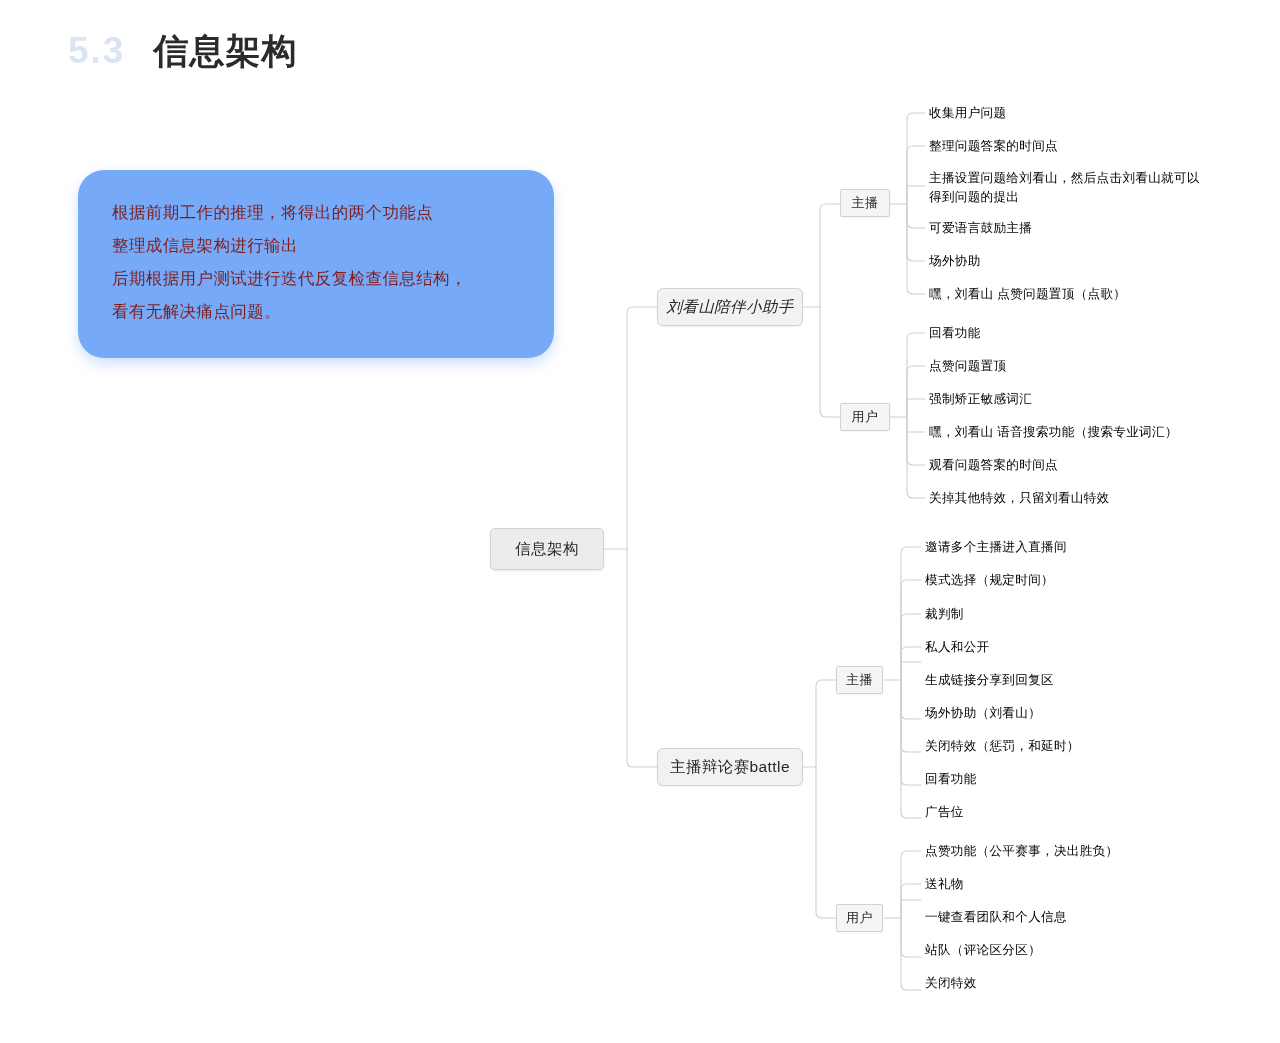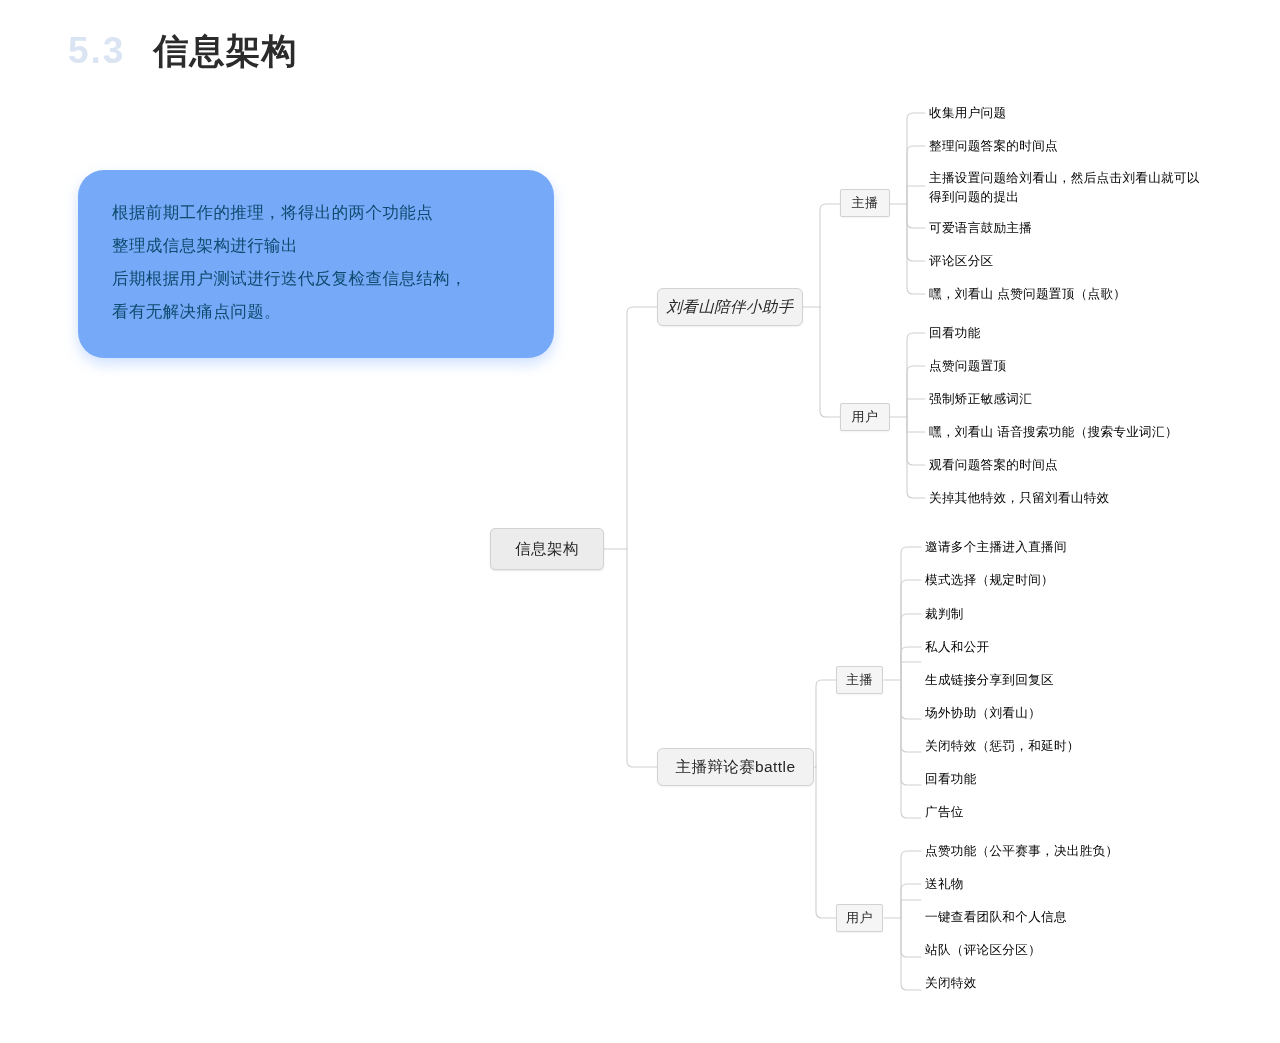--- a/index.html
+++ b/index.html
@@ -43,21 +43,21 @@
     top: 170px;
     width: 476px;
     padding: 26px 34px 30px 34px;
     background: #76aaf8;
     border-radius: 26px;
     box-shadow: 0 6px 14px rgba(118,170,248,0.35);
   }
   #callout .line {
     font-size: 16.5px;
     line-height: 33px;
-    color: #0c4a6e;
+    color: #7f1d1d;
     letter-spacing: 0.4px;
     white-space: nowrap;
   }
 
   
   #mindmap {
     position: absolute;
     left: 0; top: 0;
     width: 1280px;
     height: 1043px;
@@ -191,31 +191,31 @@
     <span>主播</span>
   </div>
   <div class="node lvl3" style="left:840px; top:403px; width:50px; height:28px;">
     <span>用户</span>
   </div>
 
   <div class="leaf" style="left:929px; top:104px;">收集用户问题</div>
   <div class="leaf" style="left:929px; top:137px;">整理问题答案的时间点</div>
   <div class="leaf wrap" style="left:929px; top:169px; width:278px;">主播设置问题给刘看山，然后点击刘看山就可以得到问题的提出</div>
   <div class="leaf" style="left:929px; top:219px;">可爱语言鼓励主播</div>
-  <div class="leaf" style="left:929px; top:252px;">评论区分区</div>
+  <div class="leaf" style="left:929px; top:252px;">场外协助</div>
   <div class="leaf" style="left:929px; top:285px;">嘿，刘看山 点赞问题置顶（点歌）</div>
 
   <div class="leaf" style="left:929px; top:324px;">回看功能</div>
   <div class="leaf" style="left:929px; top:357px;">点赞问题置顶</div>
   <div class="leaf" style="left:929px; top:390px;">强制矫正敏感词汇</div>
   <div class="leaf" style="left:929px; top:423px;">嘿，刘看山 语音搜索功能（搜索专业词汇）</div>
   <div class="leaf" style="left:929px; top:456px;">观看问题答案的时间点</div>
   <div class="leaf" style="left:929px; top:489px;">关掉其他特效，只留刘看山特效</div>
 
-  <div class="node lvl2" style="left:657px; top:748px; width:157px; height:38px;">
+  <div class="node lvl2" style="left:657px; top:748px; width:146px; height:38px;">
     <span>主播辩论赛battle</span>
   </div>
 
   <div class="node lvl3" style="left:836px; top:666px; width:47px; height:28px;">
     <span>主播</span>
   </div>
   <div class="node lvl3" style="left:836px; top:904px; width:47px; height:28px;">
     <span>用户</span>
   </div>
 

